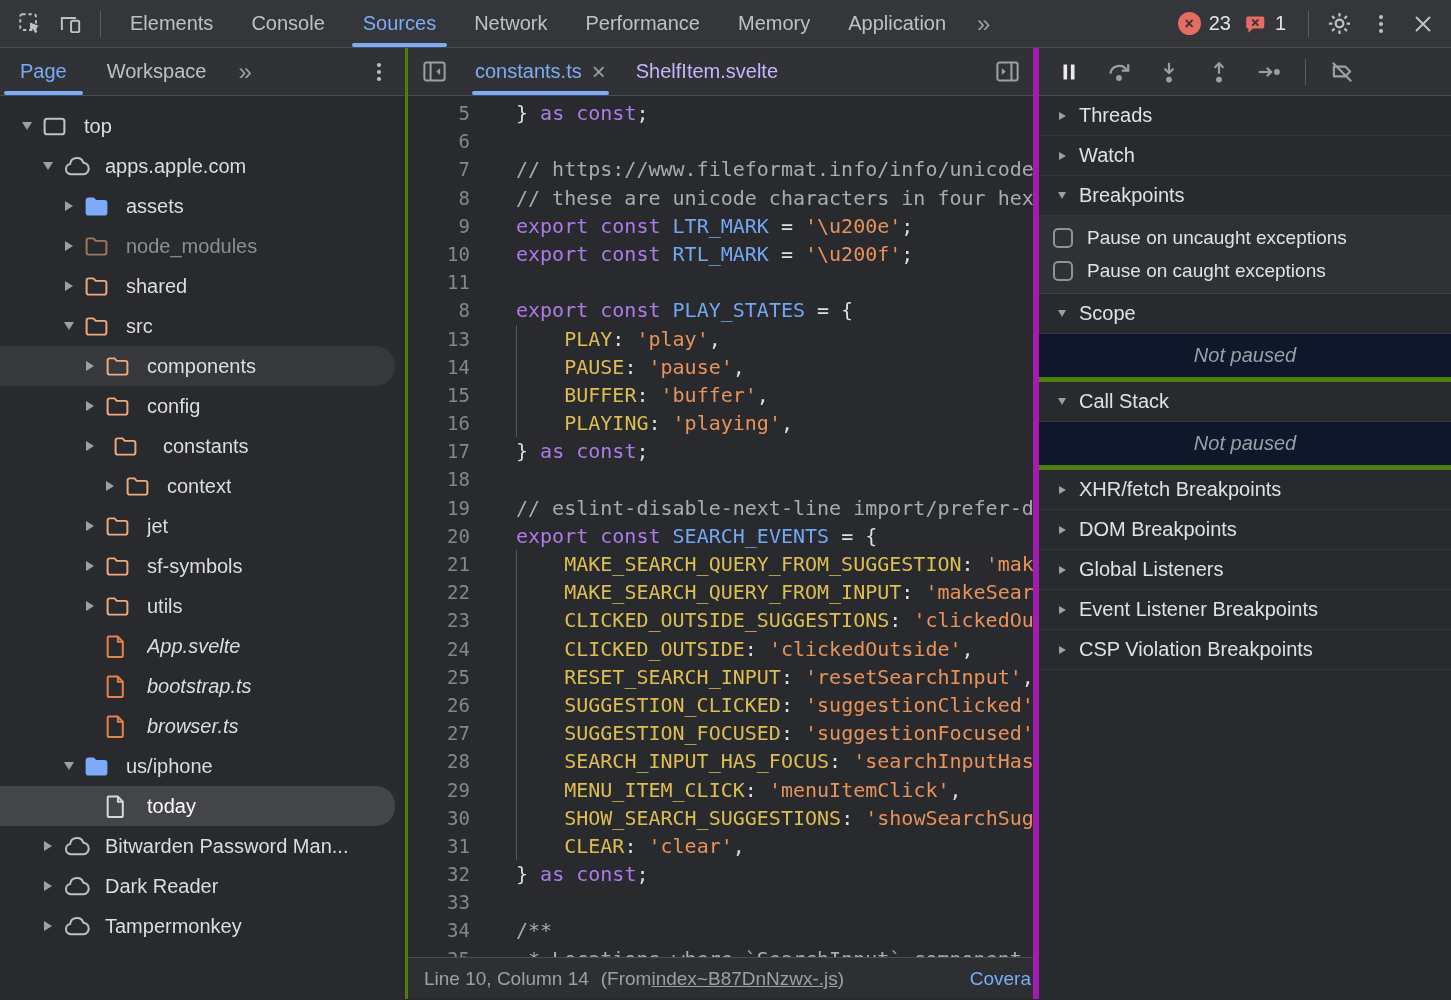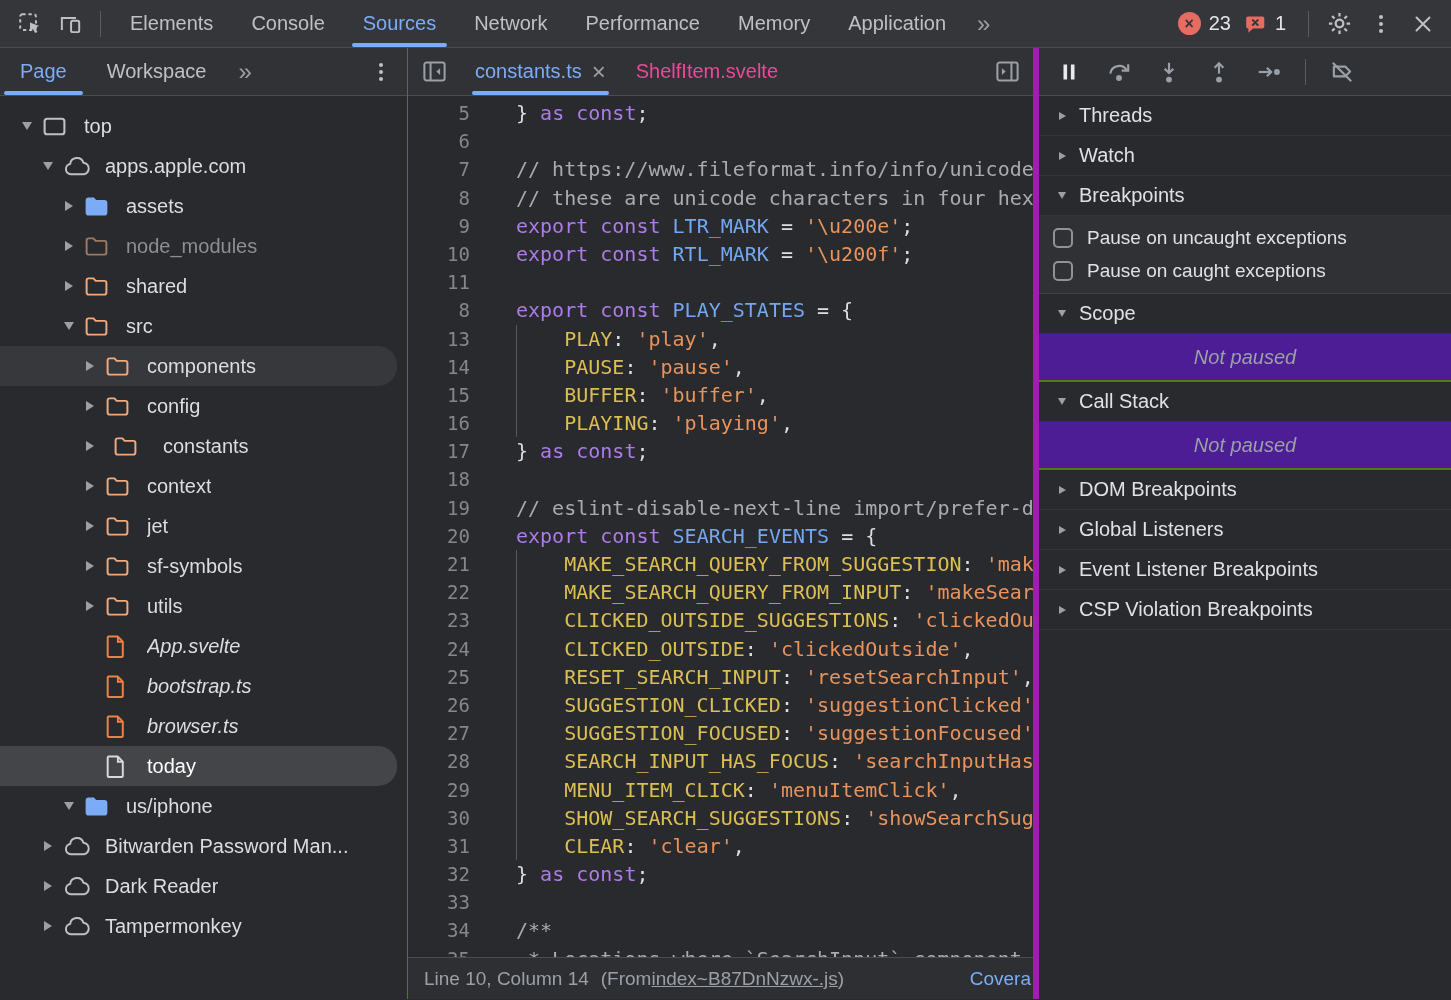--- a/index.html
+++ b/index.html
@@ -23,21 +23,21 @@
   .chev { color:#9aa0a6; font-size:24px; padding:0 12px; }
   .spacer { flex:1; }
   .badge-group { display:flex; align-items:center; gap:8px; margin-right:12px; font-size:20px; color:#e3e5e8; }
   .err-circle { width:23px; height:23px; border-radius:50%; background:#e66b61; color:#35363a;
     display:flex; align-items:center; justify-content:center; font-size:16px; font-weight:bold; }
   .kebab { width:32px; height:32px; display:flex; align-items:center; justify-content:center; margin:0 6px; }
   .dots { width:4px; height:4px; border-radius:50%; background:#bdc1c6;
     box-shadow:0 -7px 0 #bdc1c6, 0 7px 0 #bdc1c6; }
   
   .main { display:flex; height:951px; }
-  .sidebar { width:408px; border-right:1px solid #4d7c0f; display:flex; flex-direction:column; }
+  .sidebar { width:408px; border-right:3px solid #4d7c0f; display:flex; flex-direction:column; }
   .pane-header { height:48px; border-bottom:1px solid #494c50; background:#313236;
     display:flex; align-items:center; font-size:20px; flex:none; }
   .pane-tab { padding:0 20px; height:100%; display:flex; align-items:center; color:#bdc1c6; position:relative; }
   .pane-tab.active { color:#7cacf8; }
   .pane-tab.active::after { content:""; position:absolute; left:4px; right:4px; bottom:0;
     height:4px; border-radius:3px; background:#7cacf8; }
   .tree { flex:1; overflow:hidden; padding-top:10px; font-size:20px; }
   .trow { height:40px; display:flex; align-items:center; }
   .trow.hl  { background:#36383c; border-radius:0 19px 19px 0; margin-right:10px; }
   .trow.sel { background:#434549; border-radius:0 19px 19px 0; margin-right:10px; }
@@ -49,21 +49,21 @@
   .trow.dim .tlabel { color:#8b8f94; }
   .trow.italic .tlabel { font-style:italic; }
   .trow.sel .tlabel { color:#ffffff; }
   
   .editor-col { width:631px; border-right:6px solid #a21caf; display:flex; flex-direction:column; }
   .tabbar { height:48px; border-bottom:1px solid #494c50; background:#313236;
     display:flex; align-items:center; flex:none; }
   .nav-toggle { width:30px; height:30px; margin:0 11px; display:flex; align-items:center; justify-content:center; flex:none; }
   .nav-toggle.rightside { margin-left:auto; }
   .etab { height:100%; display:flex; align-items:center; padding:0 15px; gap:10px;
-    font-size:20px; color:#ec4899; position:relative; white-space:nowrap; }
+    font-size:20px; color:#c4b5fd; position:relative; white-space:nowrap; }
   .etab.active { color:#7cacf8; }
   .etab.active::after { content:""; position:absolute; left:12px; right:12px; bottom:0;
     height:4px; border-radius:3px; background:#7cacf8; }
   .etab .close { color:#9aa0a6; font-size:24px; line-height:1; }
   .codewrap { flex:1; overflow:hidden; padding-top:3px; position:relative;
     font-family:"DejaVu Sans Mono", monospace; font-size:20px; line-height:28.2px; background:#292a2d; }
   .cl { display:flex; height:28.2px; white-space:pre; position:relative; }
   .cl .ln { width:72px; flex:none; text-align:right; padding-right:10px; color:#84888d; font-size:19px; }
   .cl .ct { padding-left:36px; }
   .cl.g::before { content:""; position:absolute; left:108px; top:0; bottom:0; width:1px; background:#54575b; }
@@ -84,21 +84,21 @@
     display:flex; align-items:center; padding-left:16px; gap:22px; flex:none; }
   .dbg-icon { width:28px; height:28px; display:flex; align-items:center; justify-content:center; flex:none; }
   .sections { flex:1; overflow:hidden; font-size:20px; }
   .sec-header { height:40px; display:flex; align-items:center; padding-left:12px; gap:6px;
     border-bottom:1px solid #35363a; color:#dee1e6; }
   .sec-header .arr.right::before { border-left-width:7px; border-top-width:4.5px; border-bottom-width:4.5px; }
   .sec-header .arr.down::before  { border-top-width:7px; border-left-width:4.5px; border-right-width:4.5px; }
   .sec-content.checks { background:#303134; border-bottom:1px solid #3c4043; padding:5px 0 6px; }
   .opt-row { height:33px; display:flex; align-items:center; padding-left:14px; gap:14px; font-size:19px; color:#dee1e6; }
   .cbx { width:20px; height:20px; border:2px solid #8f9397; border-radius:5px; background:transparent; flex:none; }
-  .sec-content.msg { background:#4c1d95; border-bottom:2px solid #4d7c0f; height:48px;
+  .sec-content.msg { background:#0f172a; border-bottom:5px solid #4d7c0f; height:48px;
     display:flex; align-items:center; justify-content:center; color:#9aa0a6; font-style:italic; }
 </style>
 </head>
 <body>
 
 <div class="toolbar">
   <span class="tb-icon">
     <svg width="26" height="26" viewBox="0 0 24 24">
       <rect x="3" y="3" width="14.5" height="14.5" rx="2" fill="none" stroke="#bdc1c6" stroke-width="1.8" stroke-dasharray="3 2.6"></rect>
       <path d="M12 10.6l8.4 3.3-3.6 1.4 2 4-2.1 1-2-4-2.7 2.7z" fill="#bdc1c6"></path>
@@ -238,21 +238,21 @@
         </div>
         <div class="trow" style="padding-left: 79px; gap: 8px;">
           <span class="arr right"></span>
           <span class="ticon">
             <svg width="25" height="23" viewBox="0 0 24 22">
               <path d="M2.5 5.2c0-1.1.9-2 2-2h4.6l2.1 2.4h8.3c1.1 0 2 .9 2 2v9.2c0 1.1-.9 2-2 2h-15c-1.1 0-2-.9-2-2z" fill="none" stroke="#efa97e" stroke-width="1.9"></path>
             </svg>
           </span>
           <span class="tlabel">constants</span>
         </div>
-        <div class="trow" style="padding-left: 79px;">
+        <div class="trow" style="padding-left: 99px;">
           <span class="arr right"></span>
           <span class="ticon">
             <svg width="25" height="23" viewBox="0 0 24 22">
               <path d="M2.5 5.2c0-1.1.9-2 2-2h4.6l2.1 2.4h8.3c1.1 0 2 .9 2 2v9.2c0 1.1-.9 2-2 2h-15c-1.1 0-2-.9-2-2z" fill="none" stroke="#efa97e" stroke-width="1.9"></path>
             </svg>
           </span>
           <span class="tlabel">context</span>
         </div>
         <div class="trow" style="padding-left: 79px;">
           <span class="arr right"></span>
@@ -304,38 +304,38 @@
         <div class="trow italic" style="padding-left: 79px;">
           <span class="arr "></span>
           <span class="ticon">
             <svg width="21" height="25" viewBox="0 0 20 24">
               <path d="M3.5 2.5h8.8l4.7 4.8V21c0 .6-.4 1-1 1H3.5c-.6 0-1-.4-1-1V3.5c0-.6.4-1 1-1z" fill="none" stroke="#e8824a" stroke-width="1.9" stroke-linejoin="round"></path>
               <path d="M12.3 2.8v4.7h4.6" fill="none" stroke="#e8824a" stroke-width="1.9"></path>
             </svg>
           </span>
           <span class="tlabel">browser.ts</span>
         </div>
+        <div class="trow" style="padding-left: 58px;">
+          <span class="arr down"></span>
+          <span class="ticon">
+            <svg width="25" height="23" viewBox="0 0 24 22">
+              <path d="M2.5 5.2c0-1.1.9-2 2-2h4.6l2.1 2.4h8.3c1.1 0 2 .9 2 2v9.2c0 1.1-.9 2-2 2h-15c-1.1 0-2-.9-2-2z" fill="#7cacf8" stroke="#7cacf8" stroke-width="1.9"></path>
+            </svg>
+          </span>
+          <span class="tlabel">us/iphone</span>
+        </div>
         <div class="trow sel" style="padding-left: 79px;">
           <span class="arr "></span>
           <span class="ticon">
             <svg width="21" height="25" viewBox="0 0 20 24">
               <path d="M3.5 2.5h8.8l4.7 4.8V21c0 .6-.4 1-1 1H3.5c-.6 0-1-.4-1-1V3.5c0-.6.4-1 1-1z" fill="none" stroke="#d7d9dc" stroke-width="1.9" stroke-linejoin="round"></path>
               <path d="M12.3 2.8v4.7h4.6" fill="none" stroke="#d7d9dc" stroke-width="1.9"></path>
             </svg>
           </span>
           <span class="tlabel">today</span>
-        </div>
-        <div class="trow" style="padding-left: 58px;">
-          <span class="arr down"></span>
-          <span class="ticon">
-            <svg width="25" height="23" viewBox="0 0 24 22">
-              <path d="M2.5 5.2c0-1.1.9-2 2-2h4.6l2.1 2.4h8.3c1.1 0 2 .9 2 2v9.2c0 1.1-.9 2-2 2h-15c-1.1 0-2-.9-2-2z" fill="#7cacf8" stroke="#7cacf8" stroke-width="1.9"></path>
-            </svg>
-          </span>
-          <span class="tlabel">us/iphone</span>
         </div>
         <div class="trow" style="padding-left: 37px;">
           <span class="arr right"></span>
           <span class="ticon">
             <svg width="29" height="23" viewBox="0 0 28 22">
               <path d="M7.5 18.5a5 5 0 0 1-.6-9.9 6.6 6.6 0 0 1 12.8-1.3 5.2 5.2 0 0 1-.9 11.2z" fill="none" stroke="#bdc1c6" stroke-width="1.9" stroke-linejoin="round"></path>
             </svg>
           </span>
           <span class="tlabel">Bitwarden Password Man...</span>
         </div>
@@ -501,20 +501,24 @@
           <span>Scope</span>
         </div>
         <div class="sec-content msg">Not paused</div>
         <div class="sec-header">
           <span class="arr down"></span>
           <span>Call Stack</span>
         </div>
         <div class="sec-content msg">Not paused</div>
         <div class="sec-header">
           <span class="arr right"></span>
+          <span>XHR/fetch Breakpoints</span>
+        </div>
+        <div class="sec-header">
+          <span class="arr right"></span>
           <span>DOM Breakpoints</span>
         </div>
         <div class="sec-header">
           <span class="arr right"></span>
           <span>Global Listeners</span>
         </div>
         <div class="sec-header">
           <span class="arr right"></span>
           <span>Event Listener Breakpoints</span>
         </div>

